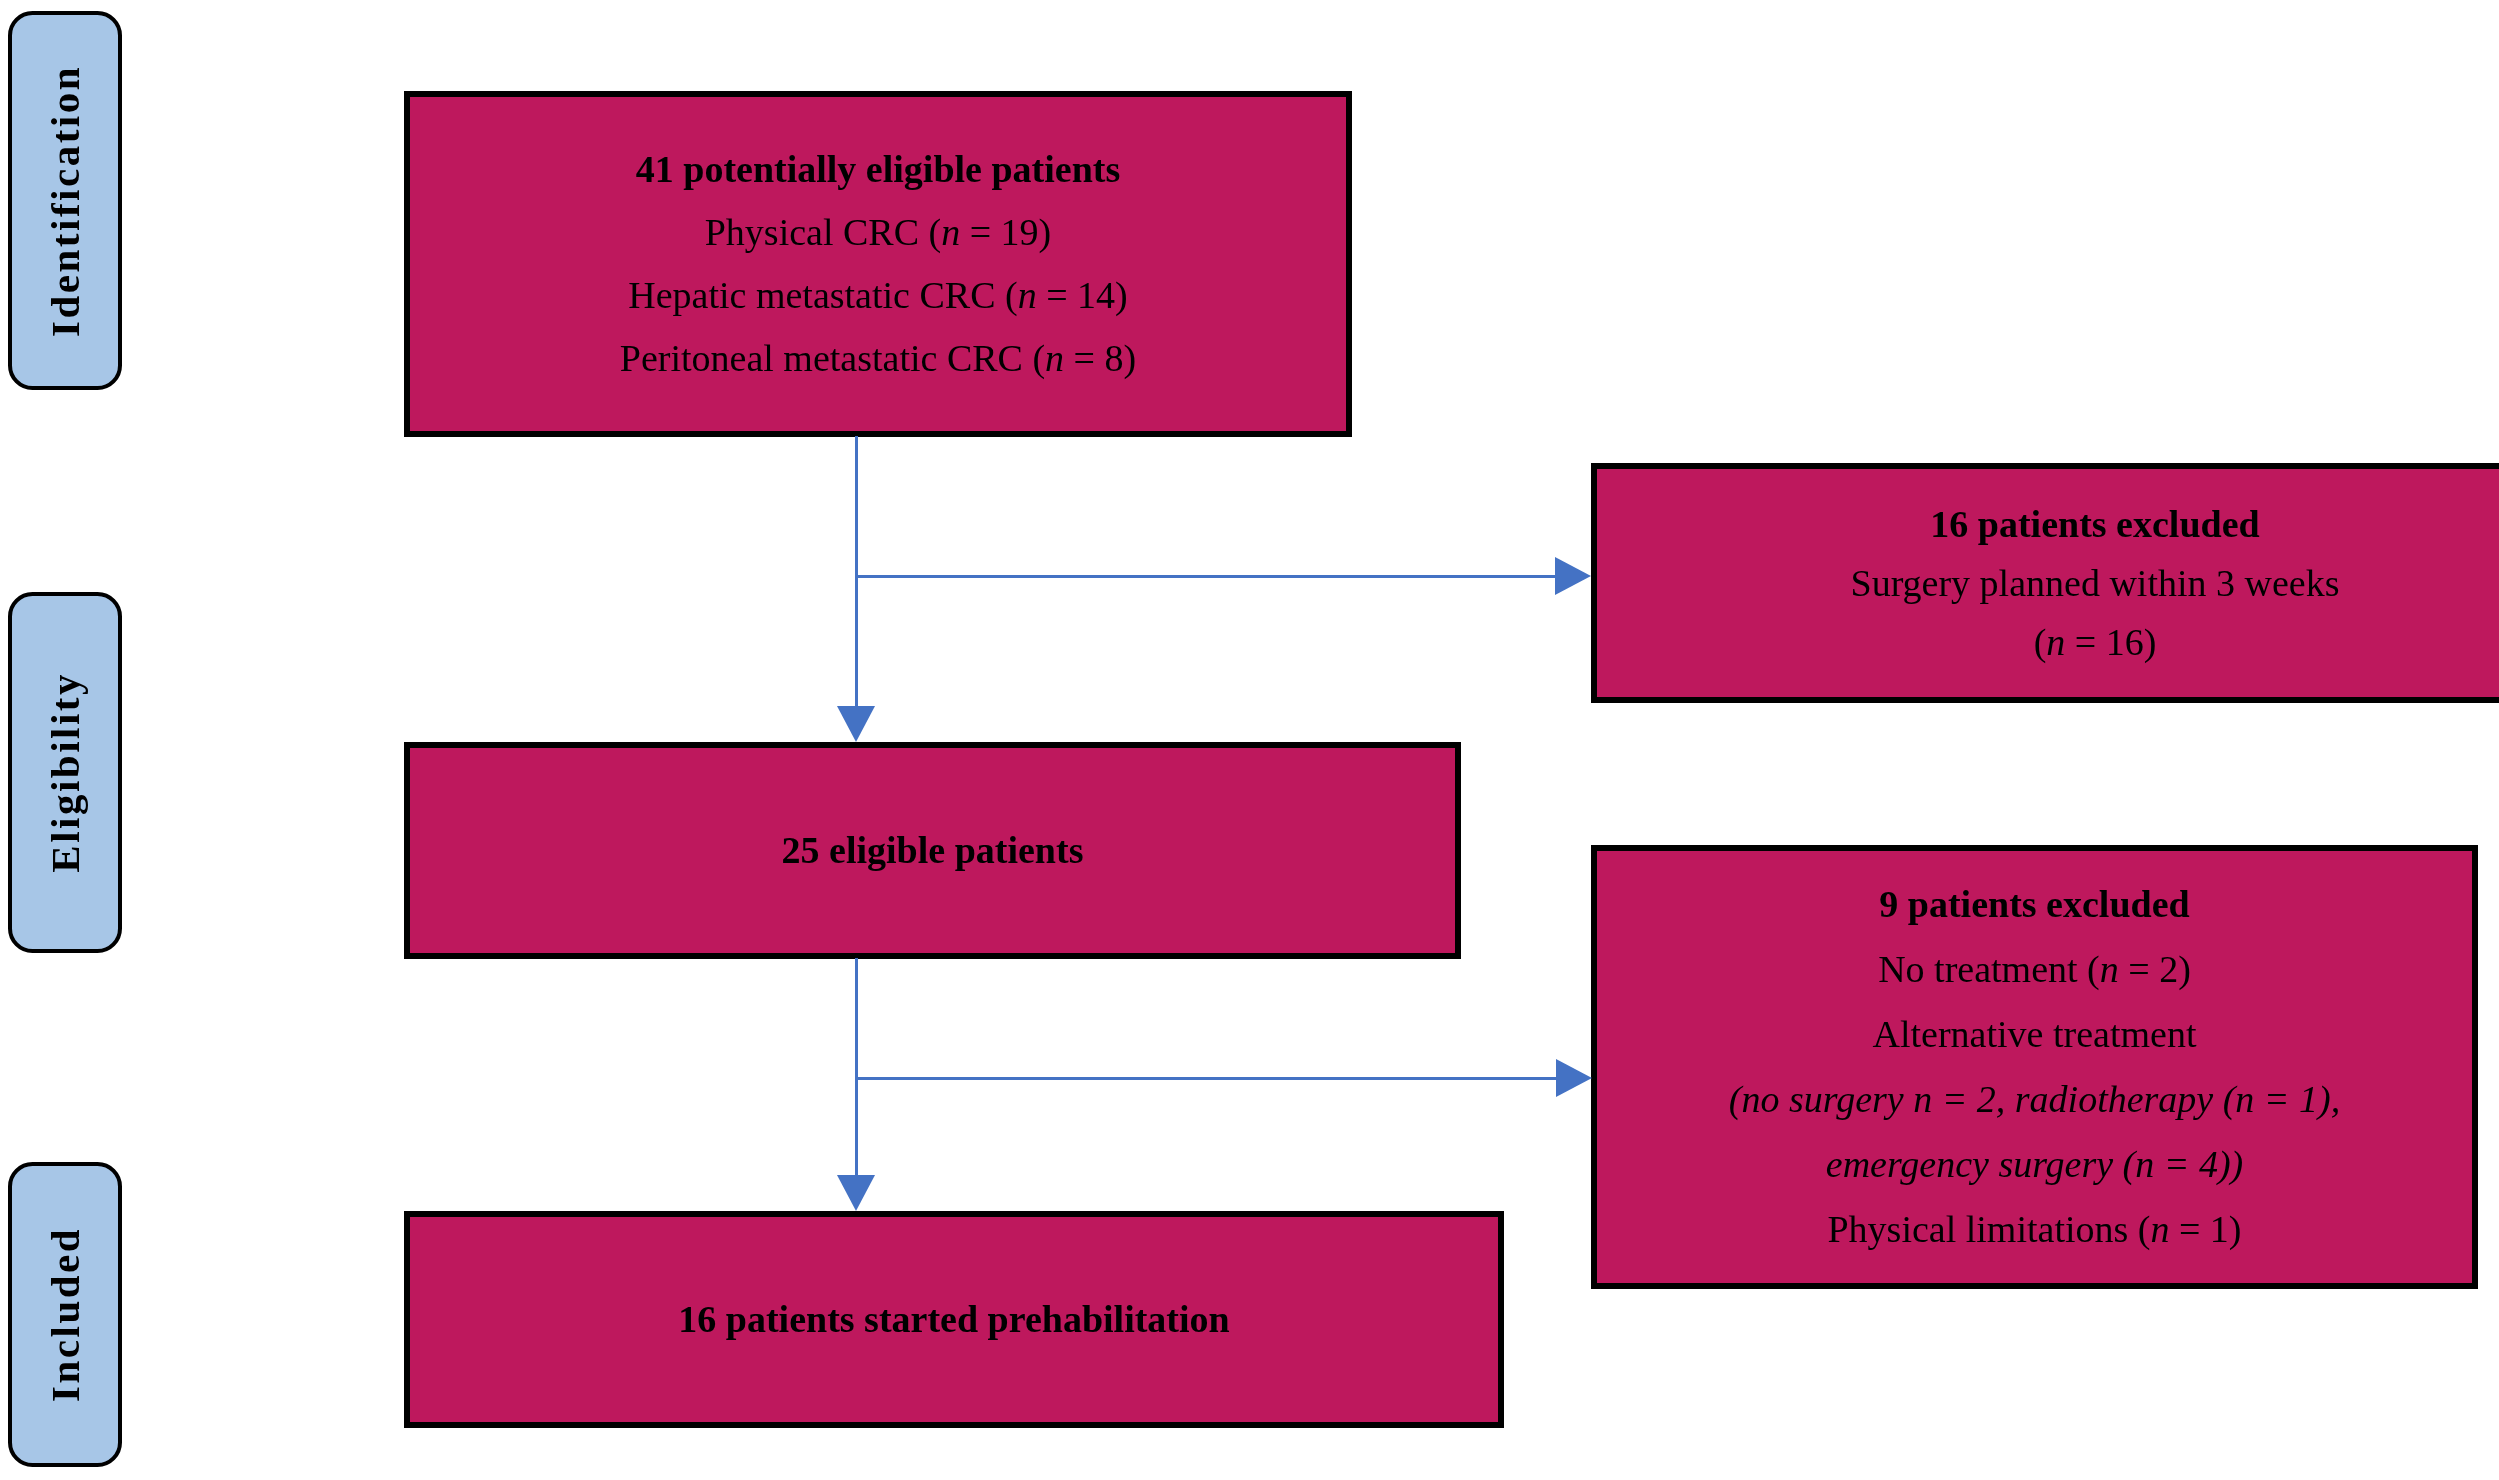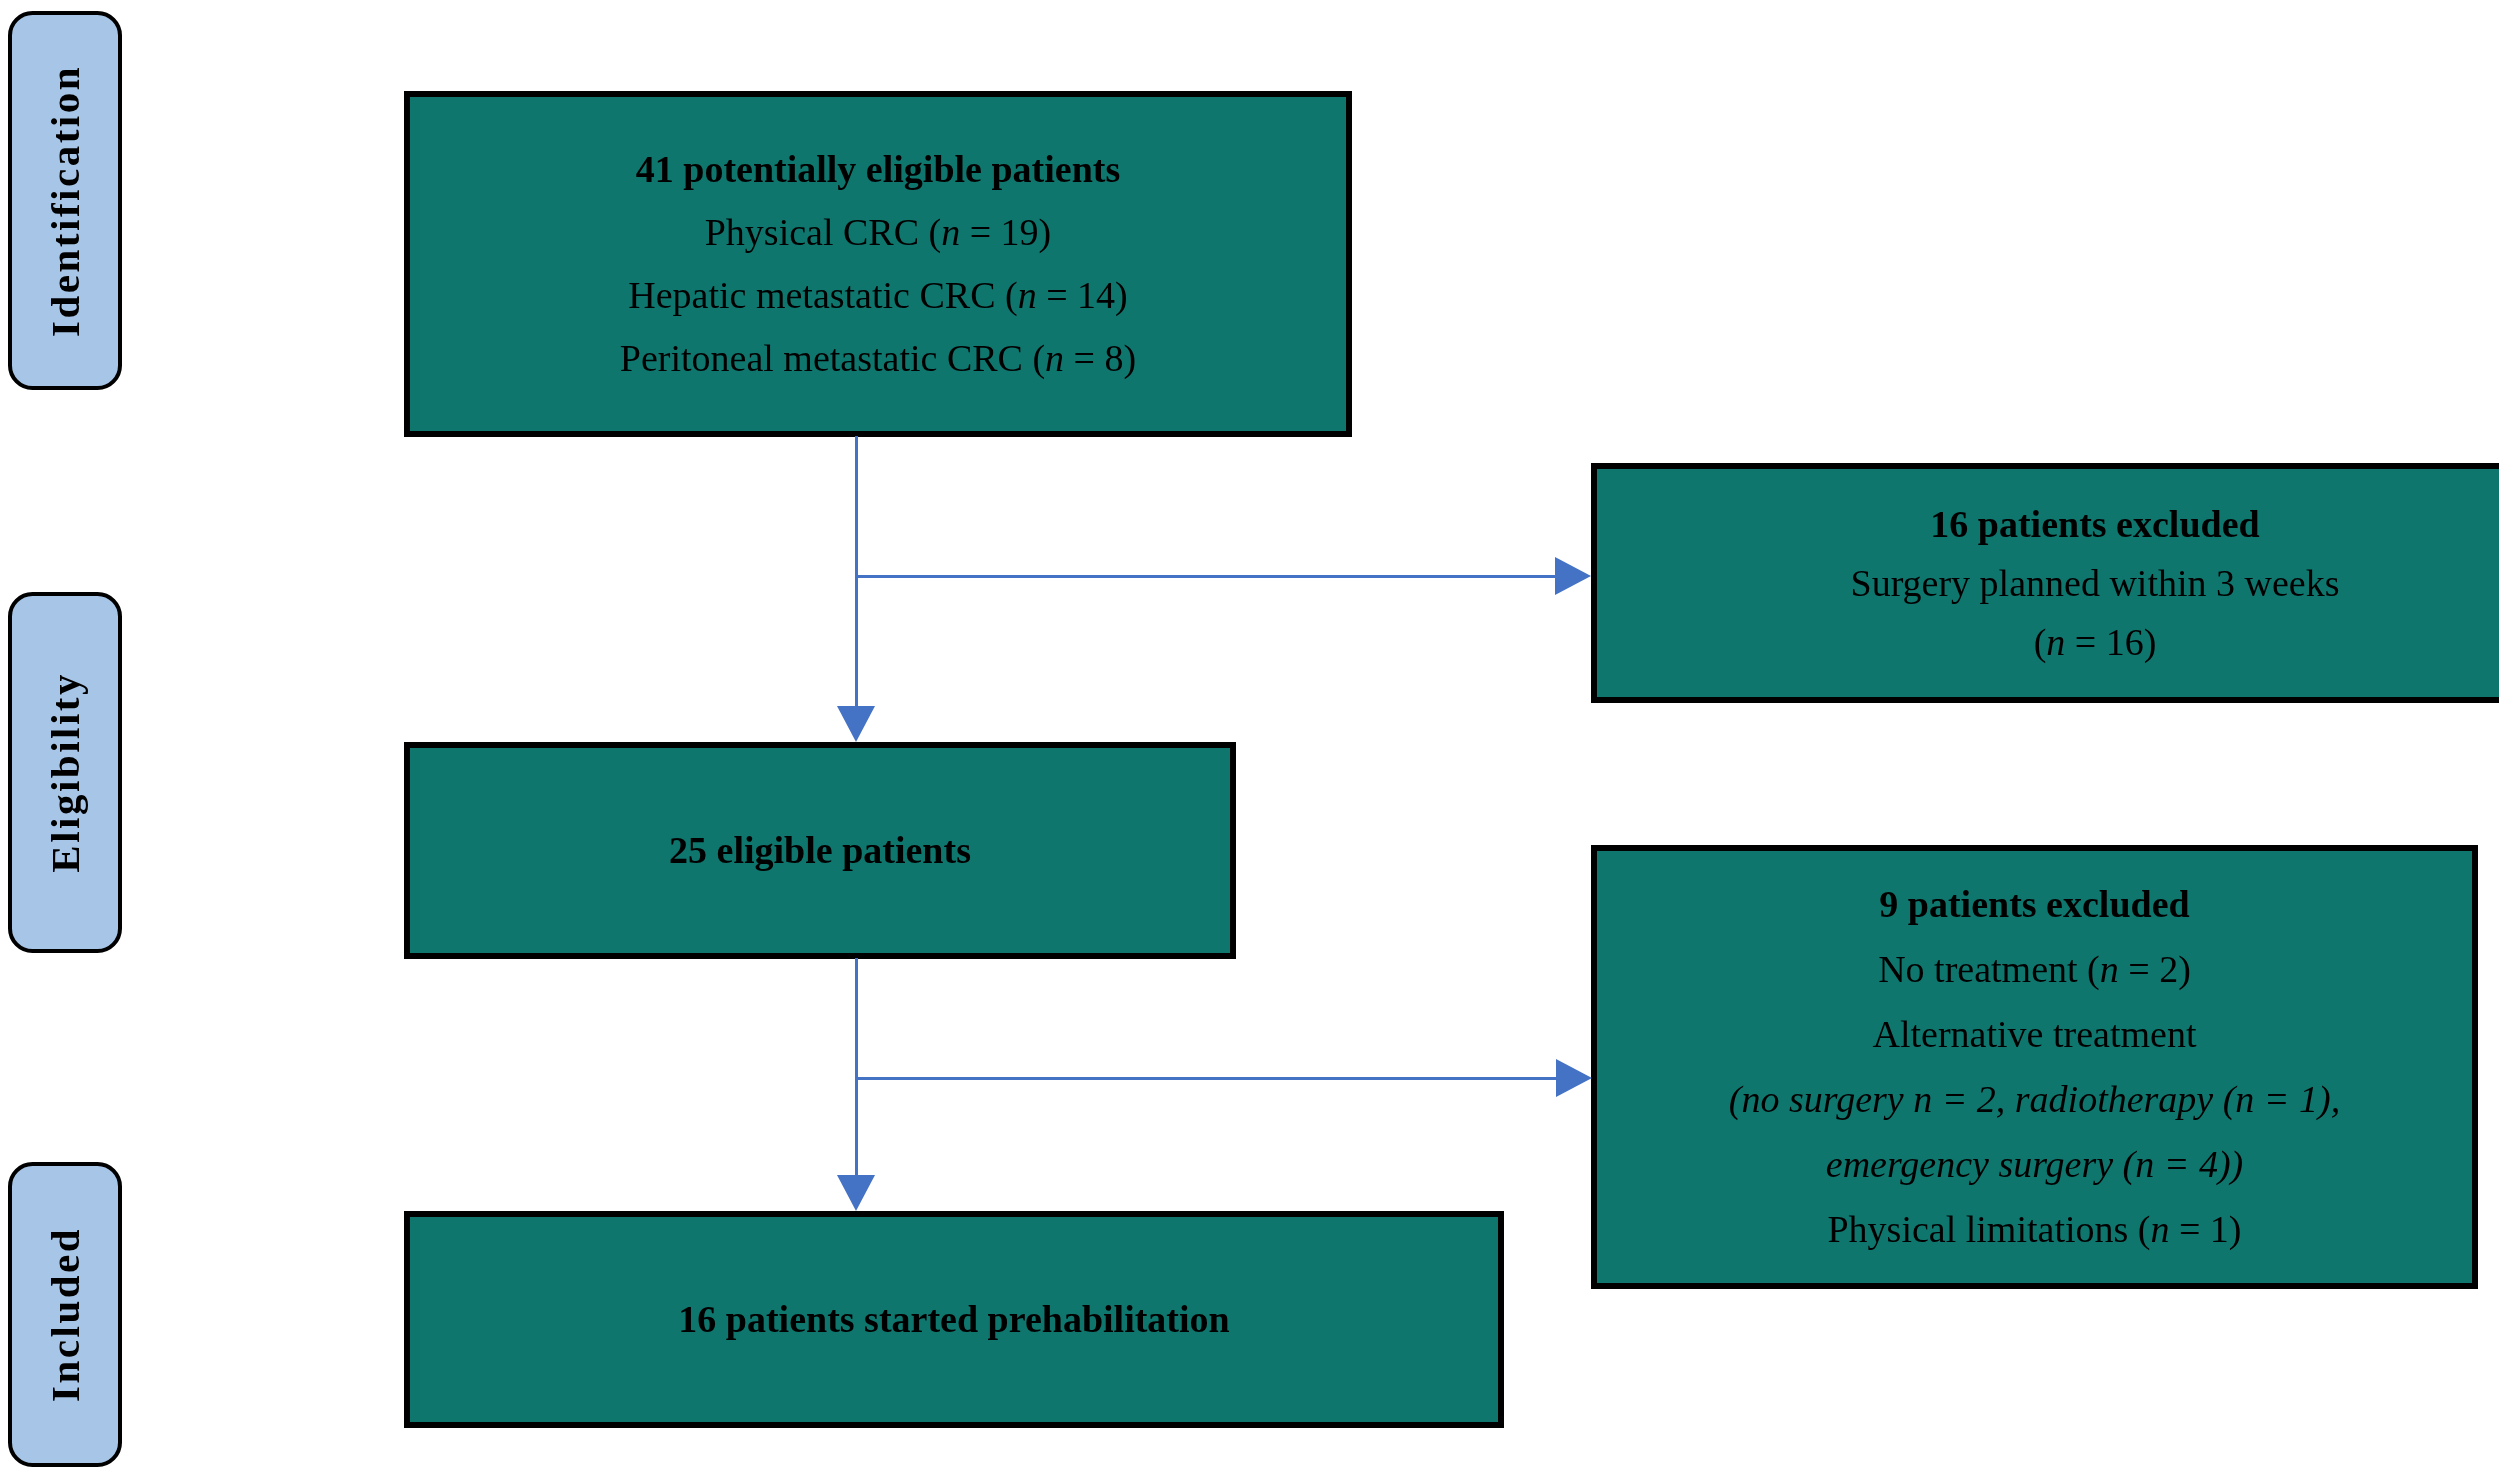--- a/index.html
+++ b/index.html
@@ -34,34 +34,34 @@
     letter-spacing: 2.5px;
     white-space: nowrap;
   }
   #stage-identification { top: 11.4px;   height: 379px; }
   #stage-eligibility    { top: 592px;  height: 361px; }
   #stage-included       { top: 1162px; height: 305px; }
 
   
   .box {
     position: absolute;
-    background: #0f766e;
+    background: #be185d;
     border: 6.5px solid var(--box_border, #000000);
     display: flex;
     flex-direction: column;
     align-items: center;
     justify-content: center;
     text-align: center;
   }
   .line { font-size: 38px; line-height: 63px; white-space: nowrap; }
   .line.bold { font-weight: bold; }
   .line .italic { font-style: italic; }
 
   #box-pool      { left: 404px;  top: 91px;  width: 948px; height: 346px; }
-  #box-eligible  { left: 404px;  top: 742px;  width: 832px; height: 217px; }
+  #box-eligible  { left: 404px;  top: 742px;  width: 1057px; height: 217px; }
   #box-prehab    { left: 404px;  top: 1211px; width: 1100px; height: 217px; }
   #box-excluded1 { left: 1591px; top: 463px;  width: 1008px; height: 240px; }
   #box-excluded1 .line { line-height: 59px; }
   #box-excluded2 { left: 1591px; top: 845px; width: 887px; height: 444px; }
   #box-excluded2 .line { line-height: 65px; }
 
   
   .vline, .hline { position: absolute; background: var(--arrow, #4472C4); }
   .vline { width: 3.3px; }
   .hline { height: 3.3px; }

